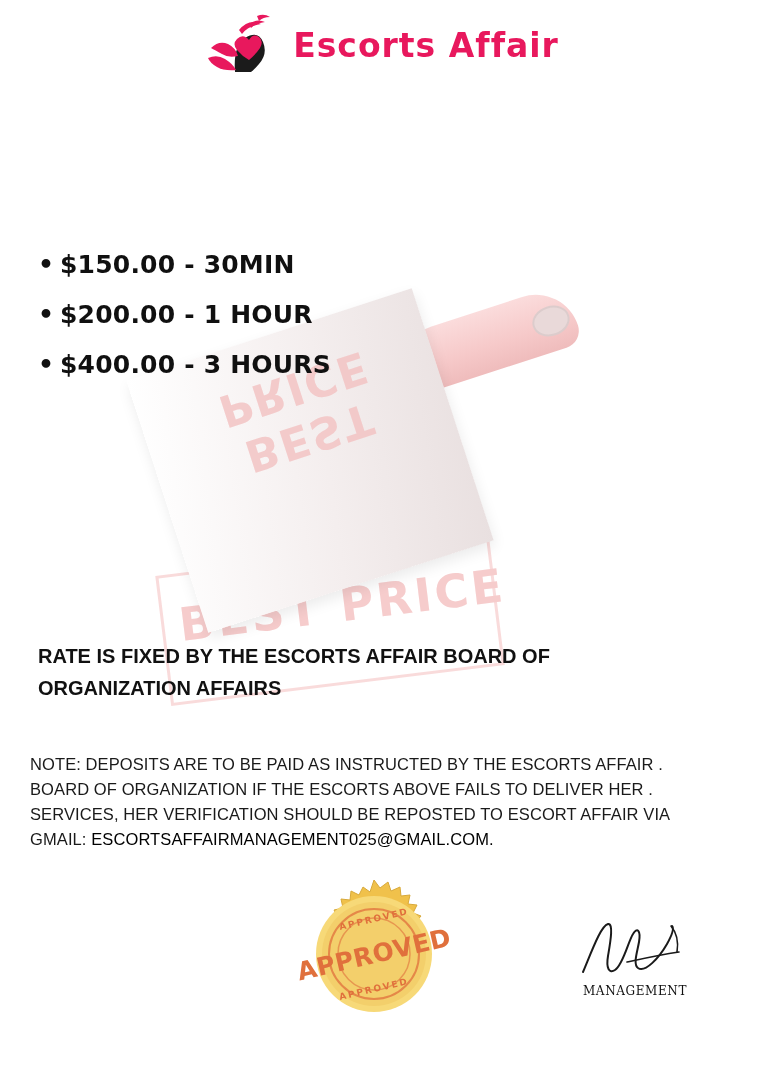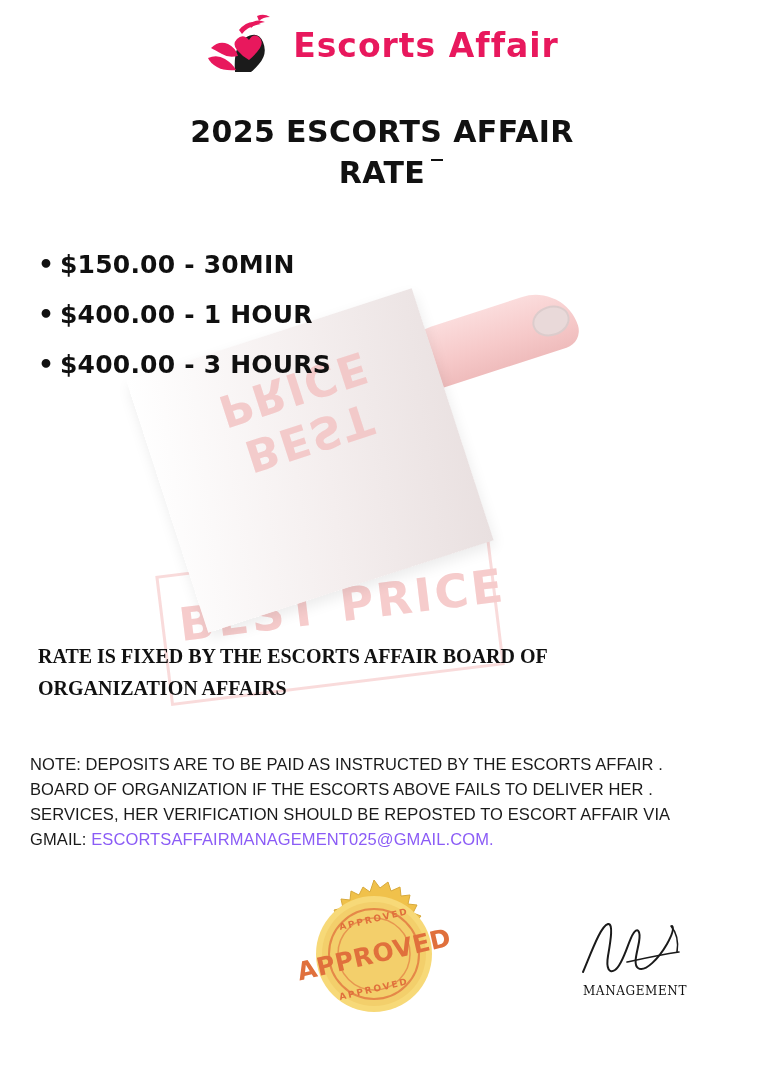--- a/index.html
+++ b/index.html
@@ -197,41 +197,41 @@
     display: inline-block;
     padding-left: 44px;
   }
 
   
   .fixed-by {
     position: absolute;
     left: 38px;
     top: 640px;
     width: 640px;
-    font-family: Liberation Serif, serif;
+    font-family: Liberation Sans, sans-serif;
     font-weight: bold;
     font-size: 20px;
     line-height: 32px;
     color: #111111;
   }
 
   
   .note {
     position: absolute;
     left: 30px;
     top: 752px;
     width: 690px;
     font-family: "Liberation Sans", sans-serif;
     font-size: 16.5px;
     line-height: 25px;
     color: #1a1a1a;
     letter-spacing: .1px;
   }
   .note .email {
-    color: #8b5cf6;
+    color: #000000;
     text-decoration: none;
   }
 
   
   .approved {
     position: absolute;
     left: 290px;
     top: 878px;
     width: 168px;
     height: 152px;
@@ -296,43 +296,36 @@
         <path d="M34 18 q10 -12 22 -6 q-13 2 -19 10 z" fill="#e8185d"></path>
         <path d="M30 60 q-2 -26 10 -34 q13 -8 18 4 q5 12 -4 22 q-7 8 -8 8 z" fill="#1b1b1b"></path>
         <path d="M44 28 q-6 -7 -12 -1 q-5 5 0 11 q5 6 12 10 q7 -6 11 -12 q4 -7 -1 -11 q-6 -4 -10 3 z" fill="#e8185d"></path>
         <path d="M6 36 q8 -8 17 -4 q8 4 10 12 q-10 2 -16 -2 q-7 -4 -11 -6 z" fill="#e8185d"></path>
         <path d="M3 46 q9 -4 17 1 q8 5 11 11 q-12 1 -19 -3 q-7 -4 -9 -9 z" fill="#e8185d"></path>
       </svg>
     </div>
     <div class="logo-text">Escorts  Affair</div>
   </div>
 
-  <div class="title-block">
-    <div>2025 ESCORTS AFFAIR</div>
-    <div class="title-line2">
-      <span>RATE</span>
-      <span class="title-dash"></span>
-    </div>
-  </div>
 
   <div class="stamp-art">
     <div class="stamp-ghost-box"></div>
     <div class="stamp-ghost-text">BEST PRICE</div>
     <div class="stamp-handle"></div>
     <div class="stamp-knob"></div>
     <div class="stamp-neck"></div>
     <div class="stamp-body"></div>
     <div class="stamp-body-face">
       <span class="stamp-body-text">BEST PRICE</span>
     </div>
   </div>
 
   <ul class="rates">
     <li><span class="bullet">•</span><span>$150.00 - 30MIN</span></li>
-    <li><span class="bullet">•</span><span>$400.00 - 1 HOUR</span></li>
+    <li><span class="bullet">•</span><span>$200.00 - 1 HOUR</span></li>
     <li><span class="bullet">•</span><span>$400.00 - 3 HOURS</span></li>
   </ul>
 
   <div class="fixed-by">RATE IS FIXED BY THE  ESCORTS AFFAIR BOARD OF ORGANIZATION AFFAIRS</div>
 
   <div class="note">
     <span>NOTE: DEPOSITS ARE TO BE PAID AS INSTRUCTED BY THE ESCORTS AFFAIR   . BOARD OF ORGANIZATION IF THE ESCORTS ABOVE FAILS  TO  DELIVER HER  . SERVICES, HER VERIFICATION SHOULD BE REPOSTED TO ESCORT AFFAIR VIA GMAIL: </span><a class="email" href="#">ESCORTSAFFAIRMANAGEMENT025@GMAIL.COM.</a>
   </div>
 
   <div class="approved">

